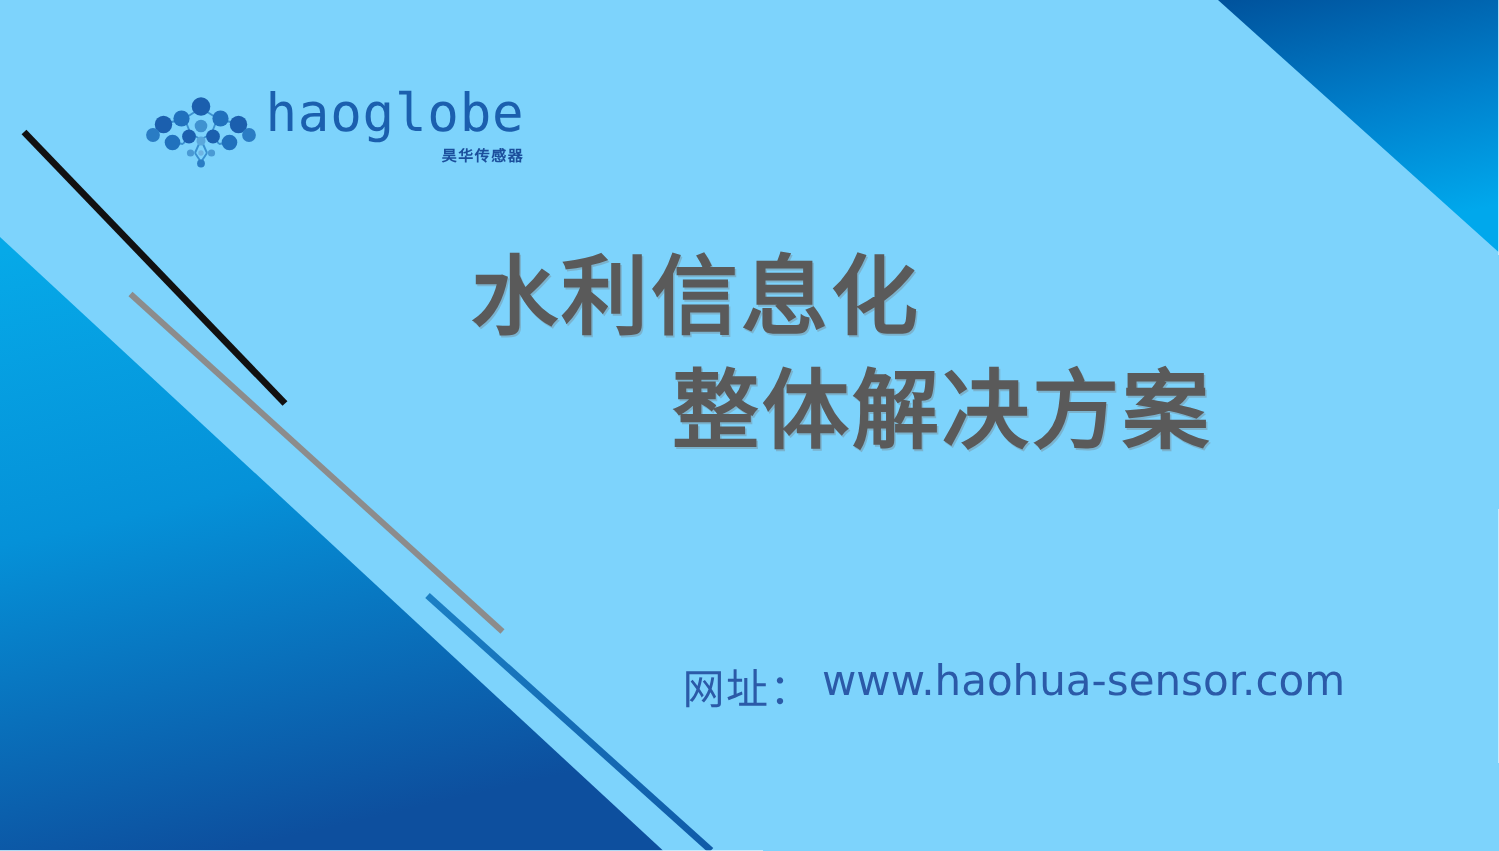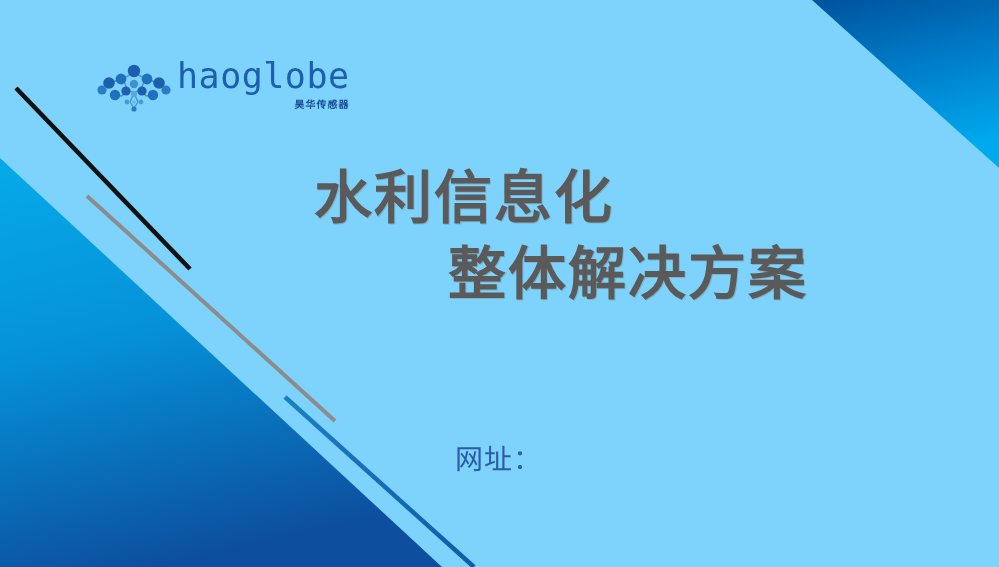--- a/index.html
+++ b/index.html
@@ -200,15 +200,16 @@
     </div>
   </div>
 
   <div class="headline">
     <div class="headline-line l1">水利信息化</div>
     <div class="headline-line l2">整体解决方案</div>
   </div>
 
   <div class="url-row">
     <span class="url-label">网址：</span>
+    <span class="url-value">www.haohua-sensor.com</span>
   </div>
 
 </div>
 
 </body></html>

